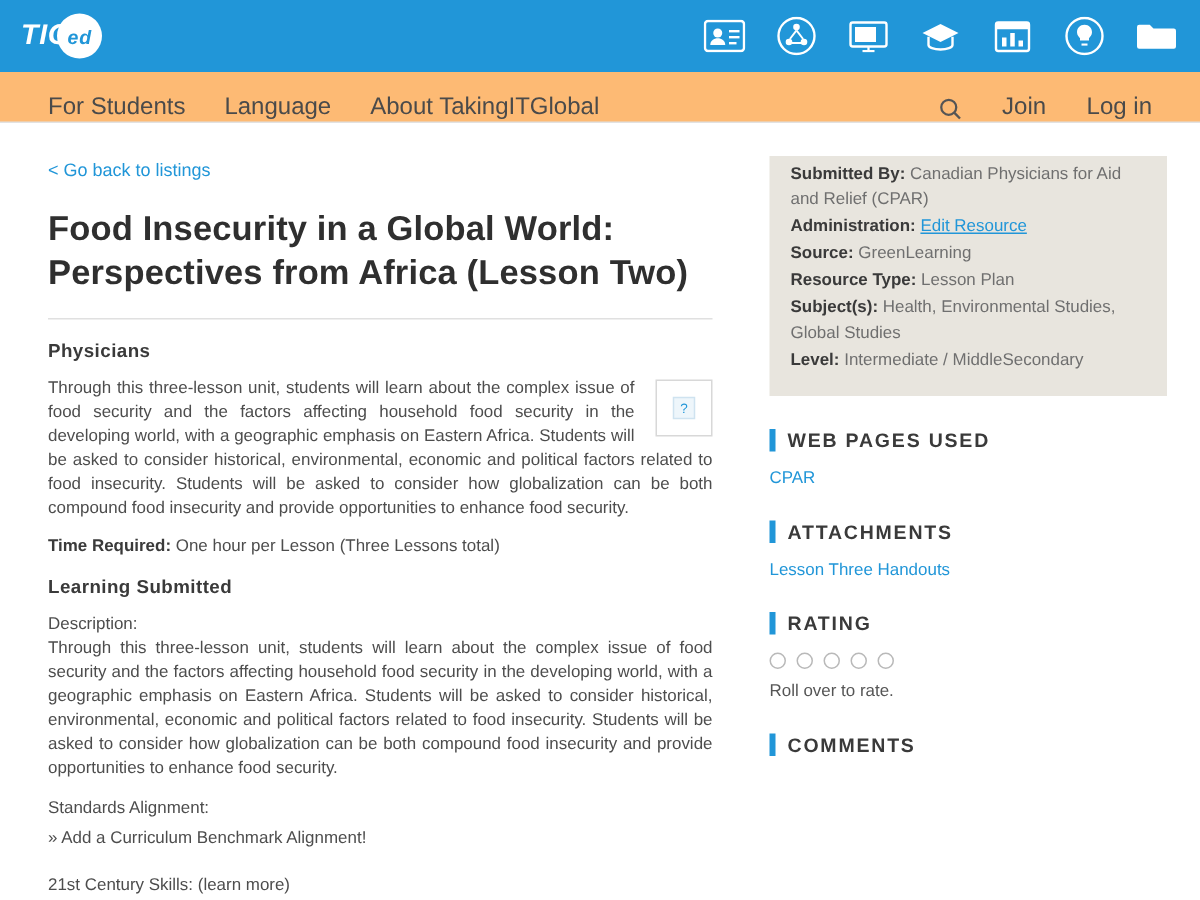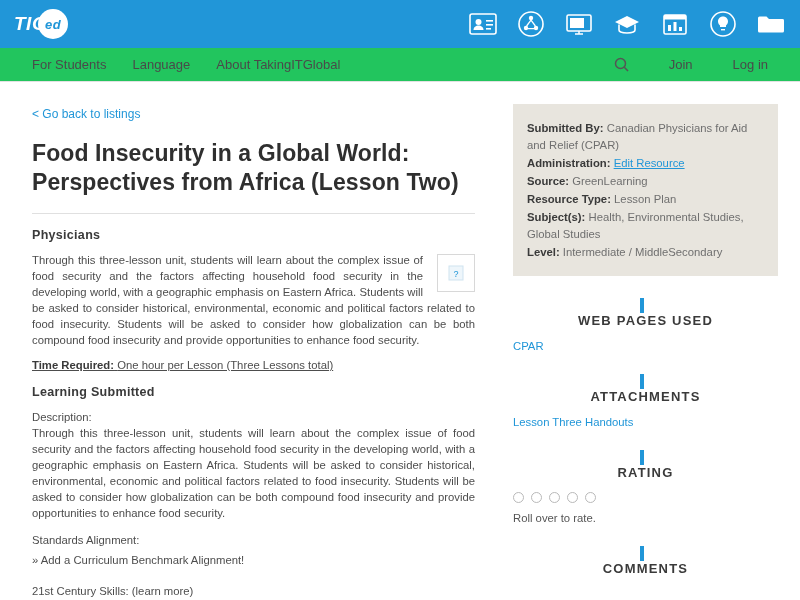--- a/index.html
+++ b/index.html
@@ -52,39 +52,39 @@
   .nav-icons .nicon {
     width: 30px; height: 30px;
     display: flex; align-items: center; justify-content: center;
     color: #fff;
   }
   .nav-icons svg { display: block; }
 
   
   .subnav {
     height: 34px;
-    background: #22c55e;
+    background: #fdba74;
     border-bottom: 1px solid #e2e2e2;
     display: flex;
-    align-items: center;
+    align-items: flex-end;
     padding: 0 32px;
-    font-size: 13px;
+    font-size: 16px;
     color: #4a4a4a;
   }
   .subnav a {
     color: #4a4a4a;
     text-decoration: none;
     margin-right: 26px;
     white-space: nowrap;
   }
   .subnav .right {
     margin-left: auto;
     display: flex;
     align-items: center;
-    gap: 40px;
+    gap: 27px;
   }
   .subnav .right a { margin-right: 0; }
   .search-ico { color: #555; display: flex; align-items: center; }
 
   
   .content {
     display: flex;
     padding: 0;
   }
   .main {
@@ -133,43 +133,42 @@
     width: 38px; height: 38px;
     border: 1px solid #d8d8d8;
     background: #fff;
     margin: 2px 0 6px 14px;
     display: flex;
     align-items: center;
     justify-content: center;
     color: #2196d8;
     font-size: 13px;
   }
-  .kv { font-size: 11.3px; color: #4d4d4d; margin: 0 0 14px 0; text-decoration: underline; }
+  .kv { font-size: 11.3px; color: #4d4d4d; margin: 0 0 14px 0; }
   .kv b { color: #3a3a3a; font-weight: bold; }
   .plain { font-size: 11.3px; line-height: 16px; color: #4d4d4d; margin: 0 0 4px 0; }
   .tight { margin-bottom: 0; }
   .gap { height: 11px; }
 
   
   .meta-box {
     background: #e8e5de;
-    padding: 16px 14px 14px 14px;
+    padding: 4px 14px 14px 14px;
     font-size: 11.3px;
     line-height: 17px;
     color: #6f6f6f;
   }
   .meta-box .lbl { color: #3a3a3a; font-weight: bold; }
   .meta-box a { color: #2196d8; text-decoration: underline; }
   .meta-row { margin-bottom: 1px; }
 
   .side-h {
     display: flex;
     align-items: center;
     margin: 22px 0 12px 0;
-    flex-direction: column;
   }
   .side-h .bar {
     width: 4px; height: 15px; background: #2196d8; margin-right: 8px;
   }
   .side-h span {
     font-size: 13px;
     font-weight: bold;
     letter-spacing: 1.2px;
     color: #3a3a3a;
   }

